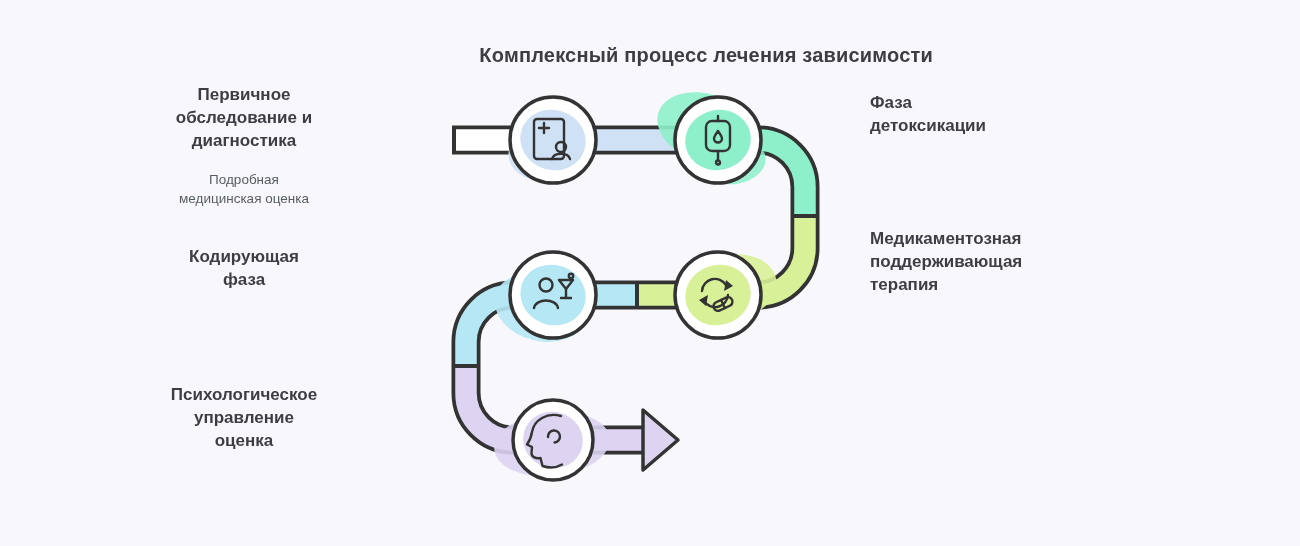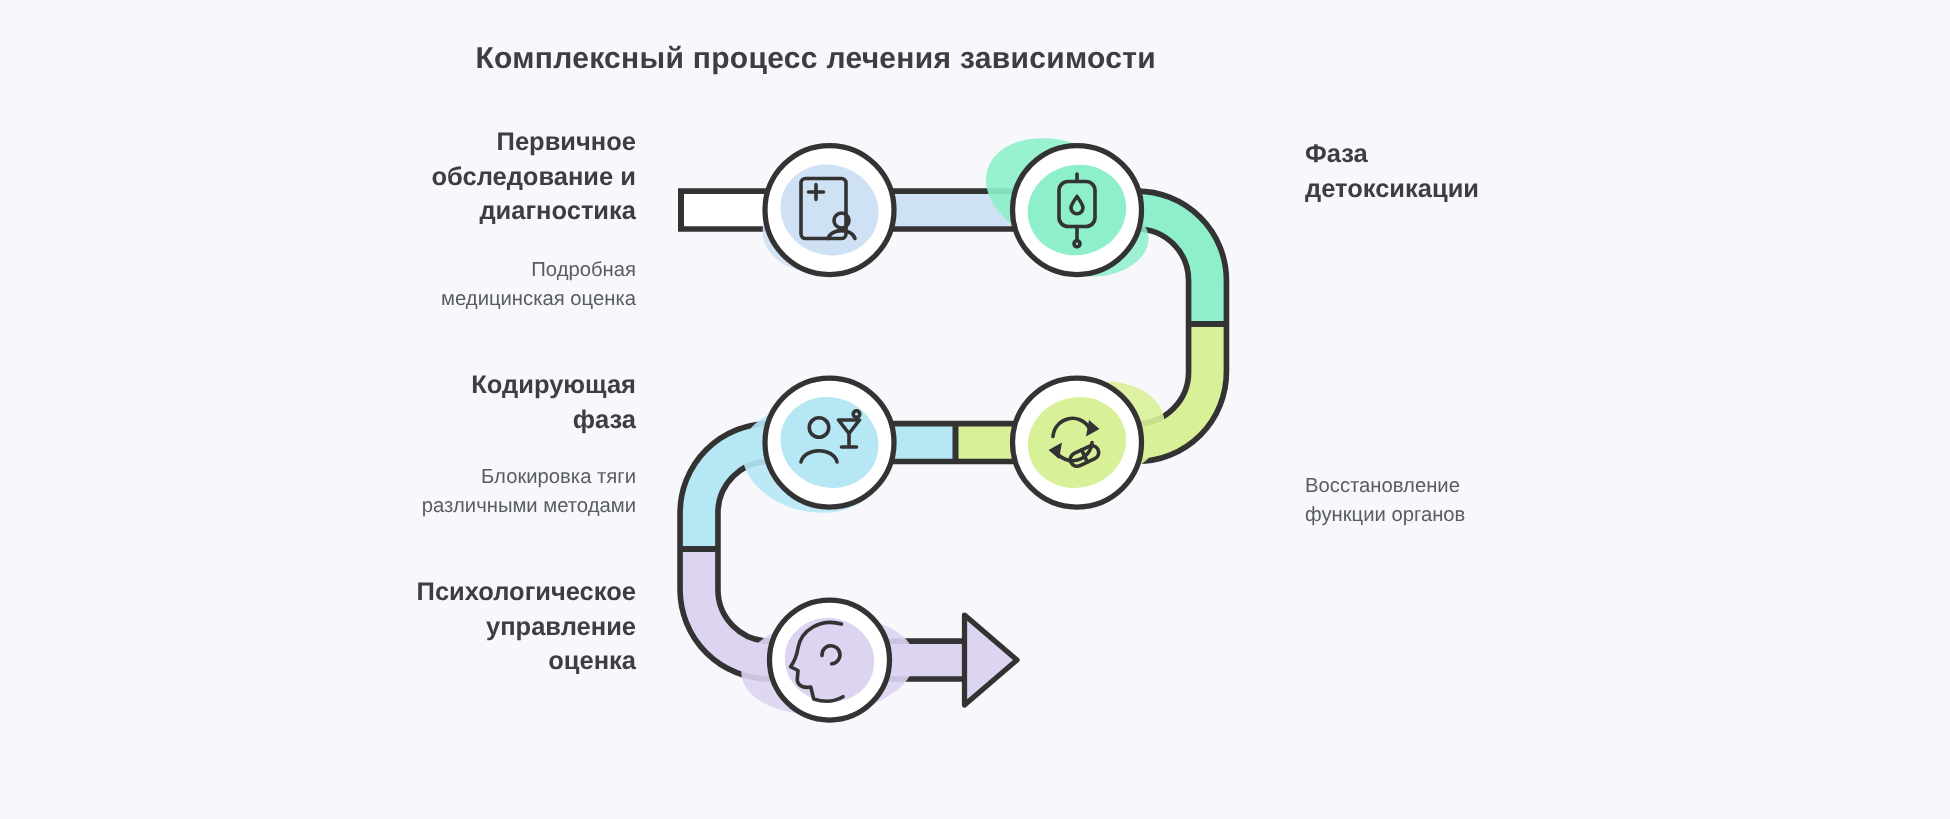--- a/index.html
+++ b/index.html
@@ -2,26 +2,26 @@
 <html><head>
 <meta charset="utf-8">
 <style>
   body { margin:0; background:#ffffff; }
   .canvas {
     position:relative; width:1300px; height:546px;
     background:#f8f8fc; overflow:hidden;
     font-family:"Liberation Sans", sans-serif;
   }
   .title {
-    position:absolute; top:28px; left:317px; width:600px; margin:0;
-    text-align:left; font-size:20px; font-weight:700; color:#3d3d43;
+    position:absolute; top:28px; left:317px; width:600px; margin:16px;
+    text-align:right; font-size:20px; font-weight:700; color:#3d3d43;
     letter-spacing:.2px;
   }
   .tb { position:absolute; white-space:pre-line; }
-  .leftcol  { right:876px; width:280px; text-align:right; }
+  .leftcol  { right:916px; width:280px; text-align:center; }
   .rightcol { left:870px;  width:280px; text-align:left; }
   .heading { font-size:17px; font-weight:700; color:#3d3d43; line-height:1.35; }
   .desc    { font-size:13.5px; color:#585d62; line-height:1.42; }
   .flow { position:absolute; left:438px; top:78px; }
   .band-dark { fill:none; stroke:#333333; stroke-width:29; }
   .band { fill:none; stroke-width:21.5; }
   .node-ring { fill:#ffffff; stroke:#333333; stroke-width:3.5; }
   .icon * { fill:none; stroke:#333333; stroke-width:2.4; stroke-linecap:round; stroke-linejoin:round; }
   .icon .solid { fill:#333333; stroke:none; }
   .arrowhead { stroke:#333333; stroke-width:3.5; stroke-linejoin:round; }
@@ -34,32 +34,31 @@
   <h1 class="title">Комплексный процесс лечения зависимости</h1>
 
   <div class="tb leftcol heading" style="top:84px">Первичное
 обследование и
 диагностика</div>
   <div class="tb leftcol desc" style="top:170px">Подробная
 медицинская оценка</div>
 
   <div class="tb leftcol heading" style="top:246px">Кодирующая
 фаза</div>
-  <div class="tb leftcol desc" style="top:308px">Блокировка тяги
-различными методами</div>
 
   <div class="tb leftcol heading" style="top:384px">Психологическое
 управление
 оценка</div>
 
   <div class="tb rightcol heading" style="top:92px">Фаза
 детоксикации</div>
 
-  <div class="tb rightcol desc" style="top:314px">Восстановление
-функции органов</div>
+  <div class="tb rightcol heading" style="top:228px">Медикаментозная
+поддерживающая
+терапия</div>
 
   <svg class="flow" width="430" height="440" viewBox="0 0 430 440">
 
     <path class="band-dark" d="M14,62 H320 A47,47 0 0 1 367,109 V170 A47,47 0 0 1 320,217 H75 A47,47 0 0 0 28,264 V315 A47,47 0 0 0 75,362 H205"></path>
 
     <path class="band" d="M18,62 H100" stroke="#ffffff"></path>
     <path class="band" d="M100,62 H240" stroke="#cfe1f4"></path>
     <path class="band" d="M240,62 H320 A47,47 0 0 1 367,109 V136" stroke="#8df0ca"></path>
     <path class="band" d="M367,140 V170 A47,47 0 0 1 320,217 H201" stroke="#d8f097"></path>
     <path class="band" d="M197,217 H75 A47,47 0 0 0 28,264 V286" stroke="#b5e7f4"></path>

